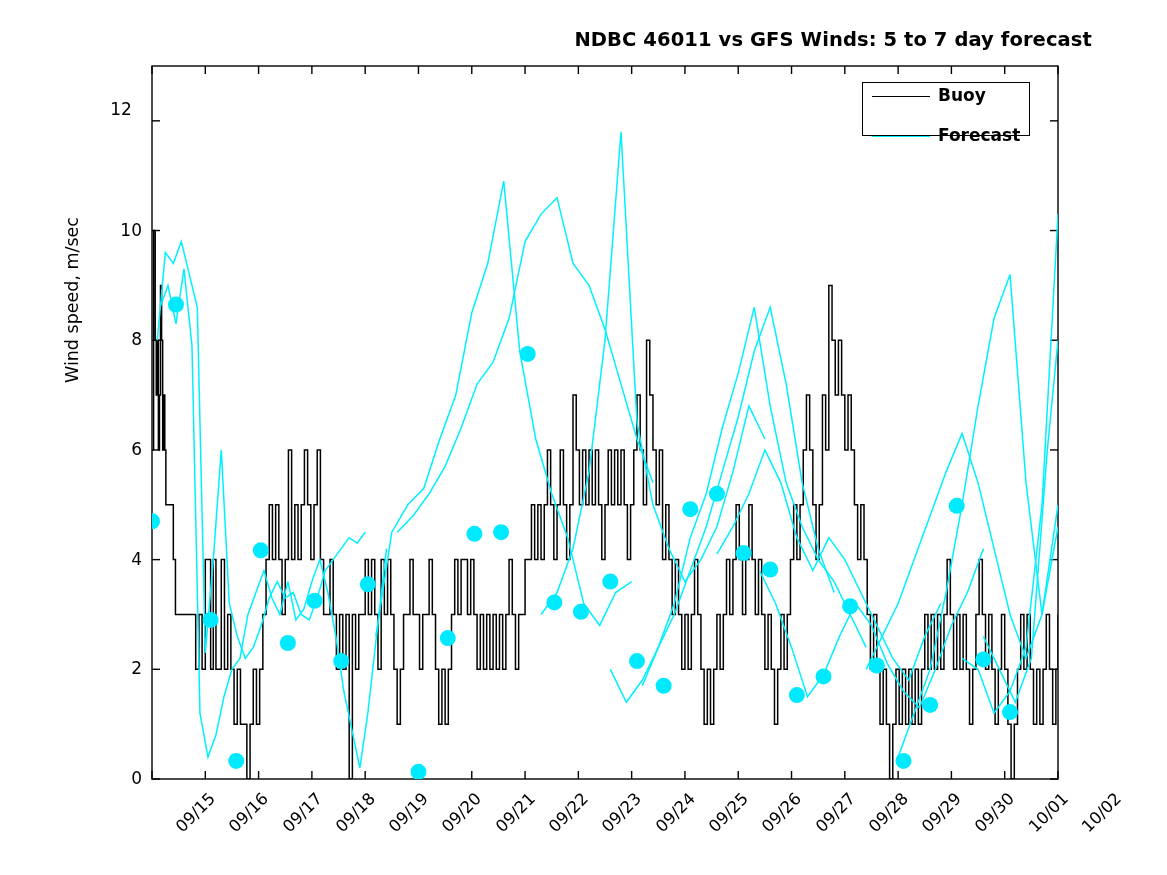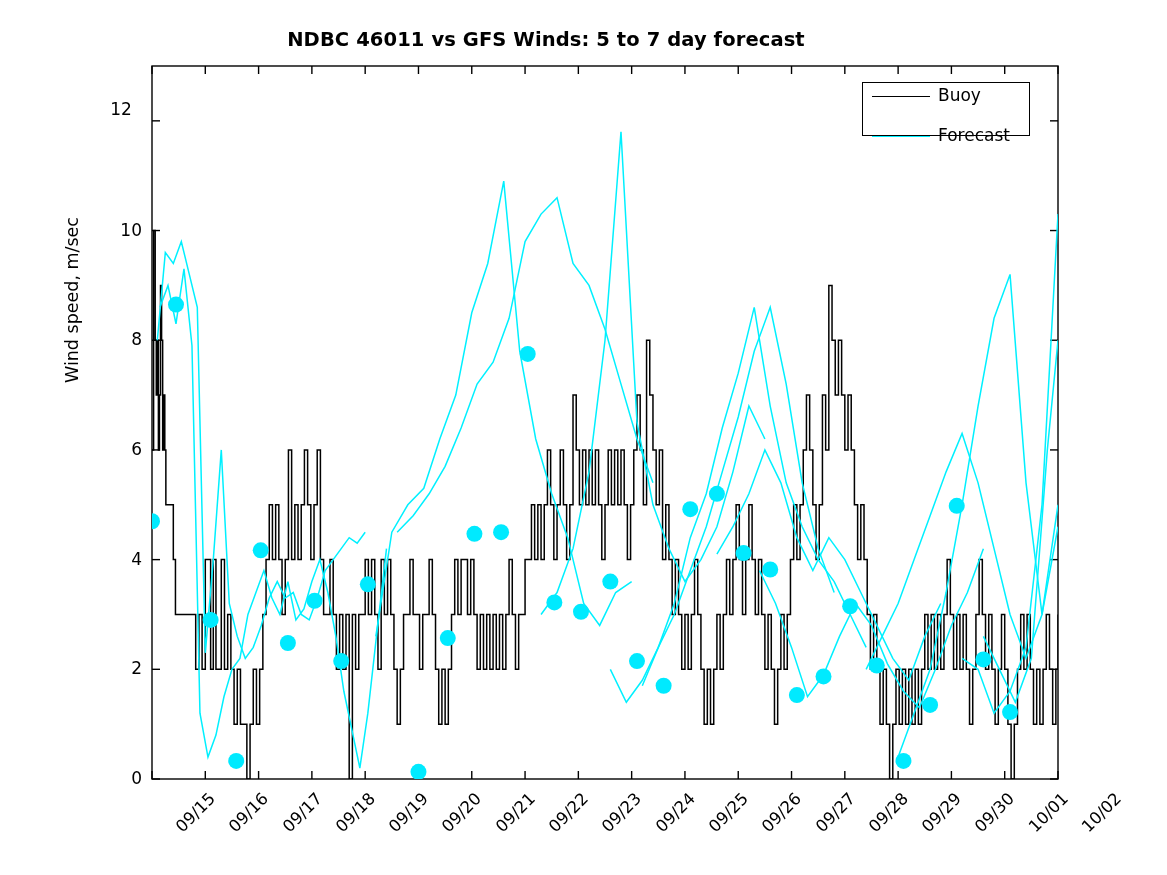--- a/index.html
+++ b/index.html
@@ -17,21 +17,21 @@
     position: relative;
     width: 1167px;
     height: 875px;
     background: #ffffff;
   }
   #chart-title {
     position: absolute;
     left: 0;
     top: 28px;
     width: 1092px;
-    text-align: center;
+    text-align: right;
     font-size: 19.5px;
     font-weight: bold;
     color: #000000;
     letter-spacing: 0.1px;
   }
   #plot-svg {
     position: absolute;
     left: 0;
     top: 0;
   }
@@ -86,20 +86,21 @@
     height: 0;
     border-top-width: 1.6px;
     border-top-style: solid;
   }
   .legend-text {
     position: absolute;
     left: 75px;
     top: 2px;
     font-size: 17px;
     color: #000000;
+    font-weight: bold;
   }
 </style>
 </head>
 <body>
 
 <div id="figure">
 
   <div id="chart-title">NDBC 46011 vs GFS Winds: 5 to 7 day forecast</div>
 
   <svg id="plot-svg" width="1167" height="875">

